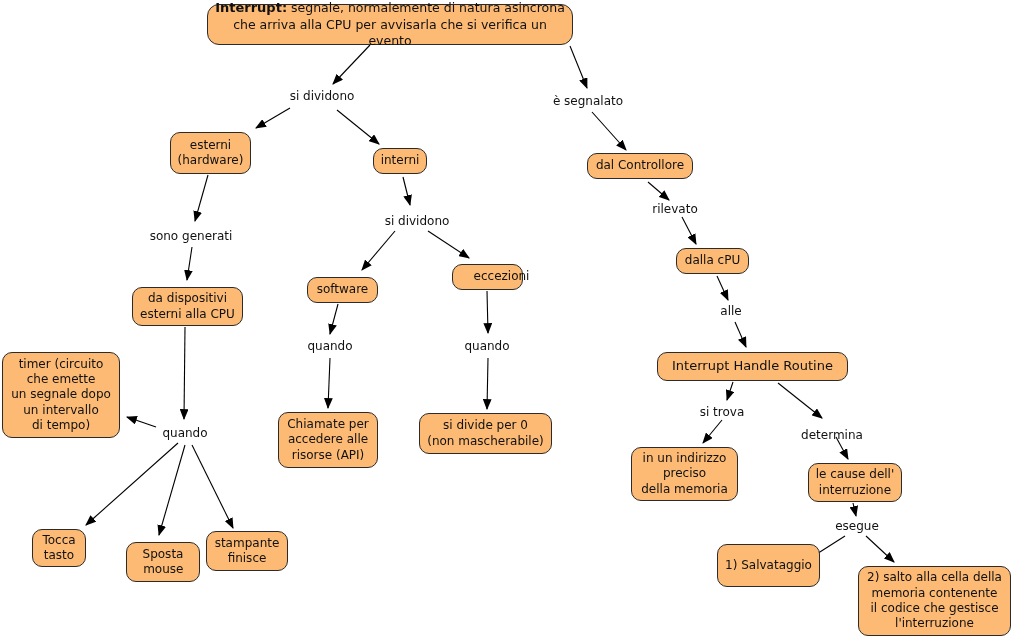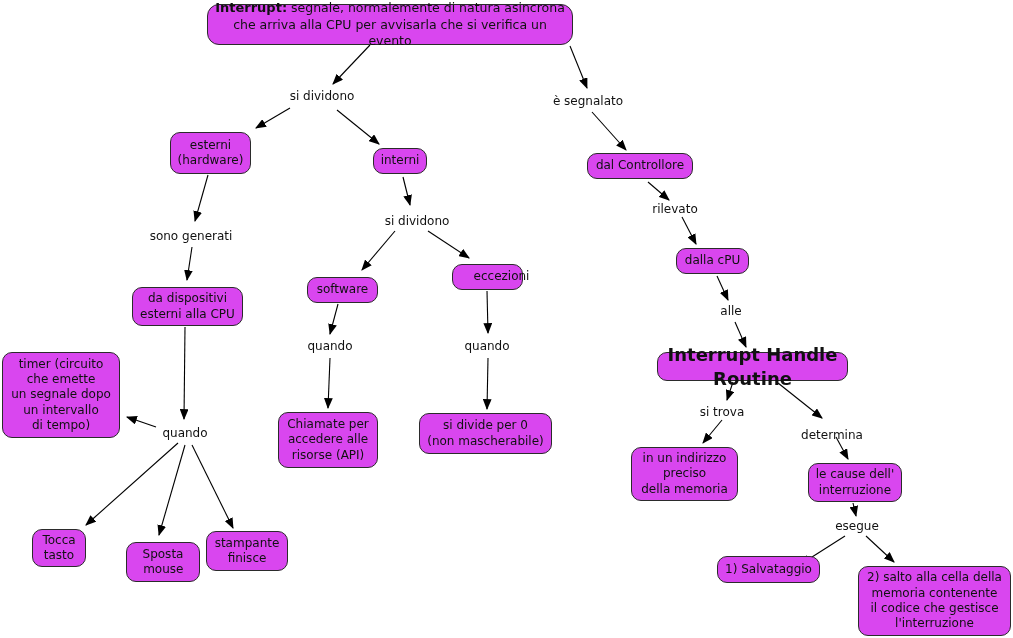--- a/index.html
+++ b/index.html
@@ -4,28 +4,28 @@
 <style>
   html,body { margin:0; padding:0; background:#ffffff; }
   .canvas {
     position:relative; width:1013px; height:638px; overflow:hidden;
     background:#ffffff;
     font-family:"DejaVu Sans", "Liberation Sans", sans-serif;
   }
   svg.edges { position:absolute; left:0; top:0; z-index:1; }
   .node {
     position:absolute; z-index:2; box-sizing:border-box;
-    background:#d946ef; border:1px solid #2b2b2b; border-radius:10px;
+    background:#fdba74; border:1px solid #2b2b2b; border-radius:10px;
     display:flex; align-items:center; justify-content:center;
     text-align:center; white-space:pre-line;
     font-size:12px; line-height:1.28; color:#111;
     padding:2px 5px;
   }
   .node.big { border-radius:12px; font-size:12.5px; }
-  .node.bold { font-weight:bold; font-size:18px; }
+  .node.bold { font-weight:normal; font-size:13px; }
   .lbl {
     position:absolute; z-index:2; transform:translate(-50%,-50%);
     font-size:12px; color:#111; white-space:nowrap; line-height:1;
   }
   b.defword { font-weight:bold; font-size:13px; }
 </style>
 </head>
 <body>
 
 <div class="canvas">
@@ -104,21 +104,21 @@
   <div class="node" style="left:419px;top:413px;width:133px;height:41px;">si divide per 0
 (non mascherabile)</div>
 
   <div class="node" style="left:631px;top:447px;width:107px;height:54px;">in un indirizzo
 preciso
 della memoria</div>
 
   <div class="node" style="left:808px;top:463px;width:94px;height:39px;">le cause dell'
 interruzione</div>
 
-  <div class="node" style="left:717px;top:556px;width:103px;height:27px;">1) Salvataggio</div>
+  <div class="node" style="left:717px;top:544px;width:103px;height:43px;">1) Salvataggio</div>
 
   <div class="node" style="left:858px;top:566px;width:153px;height:70px;">2) salto alla cella della
 memoria contenente
 il codice che gestisce
 l'interruzione</div>
 
   <div class="node" style="left:32px;top:529px;width:54px;height:38px;">Tocca
 tasto</div>
 
   <div class="node" style="left:126px;top:542px;width:74px;height:40px;text-align:right;">Sposta

